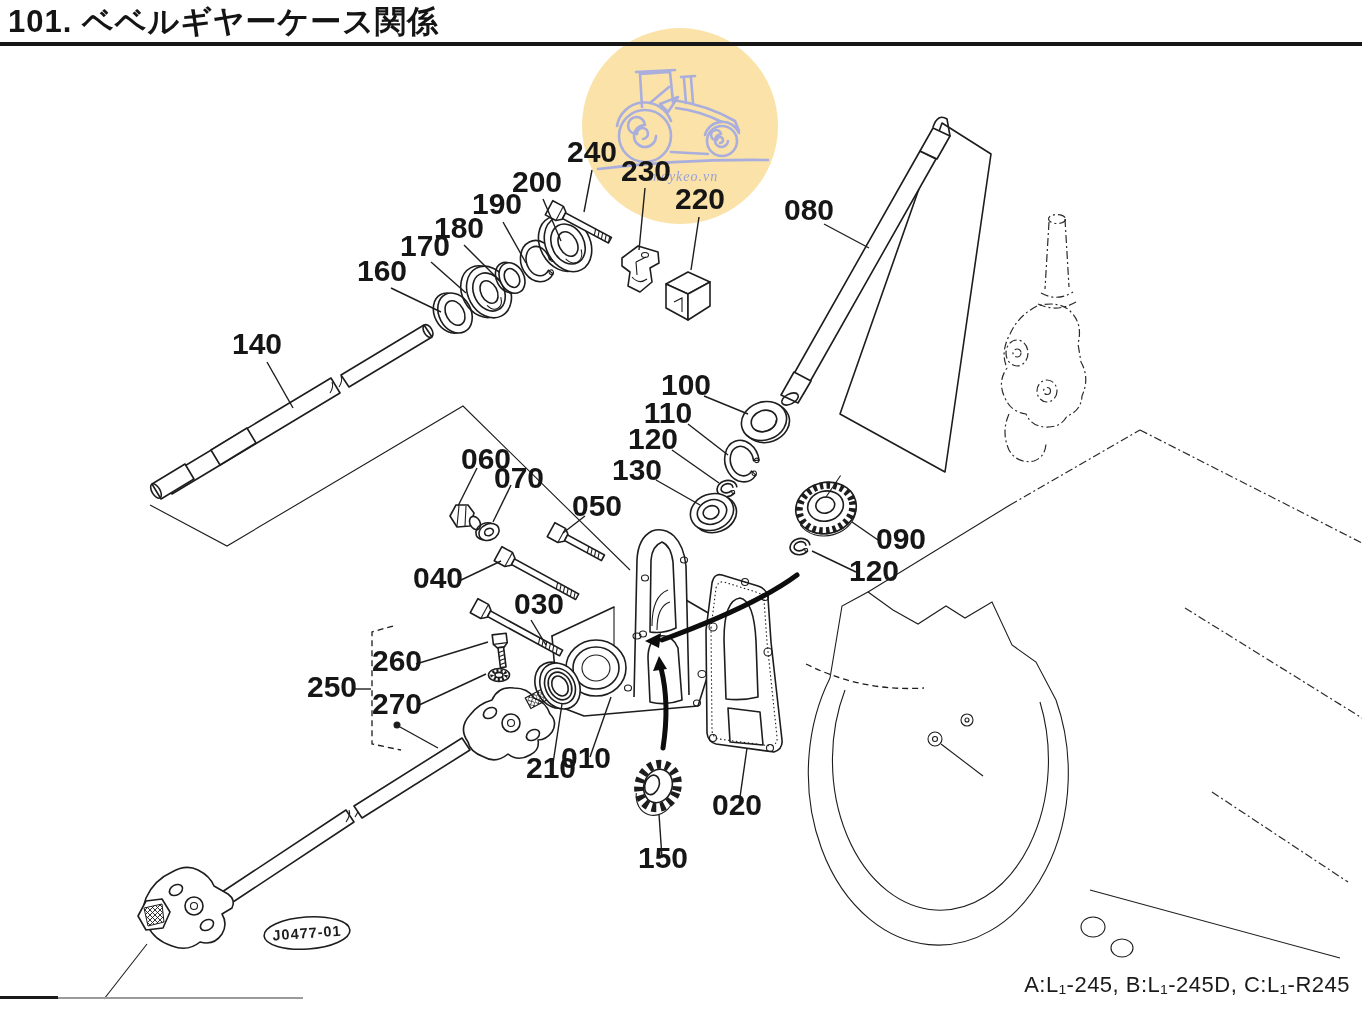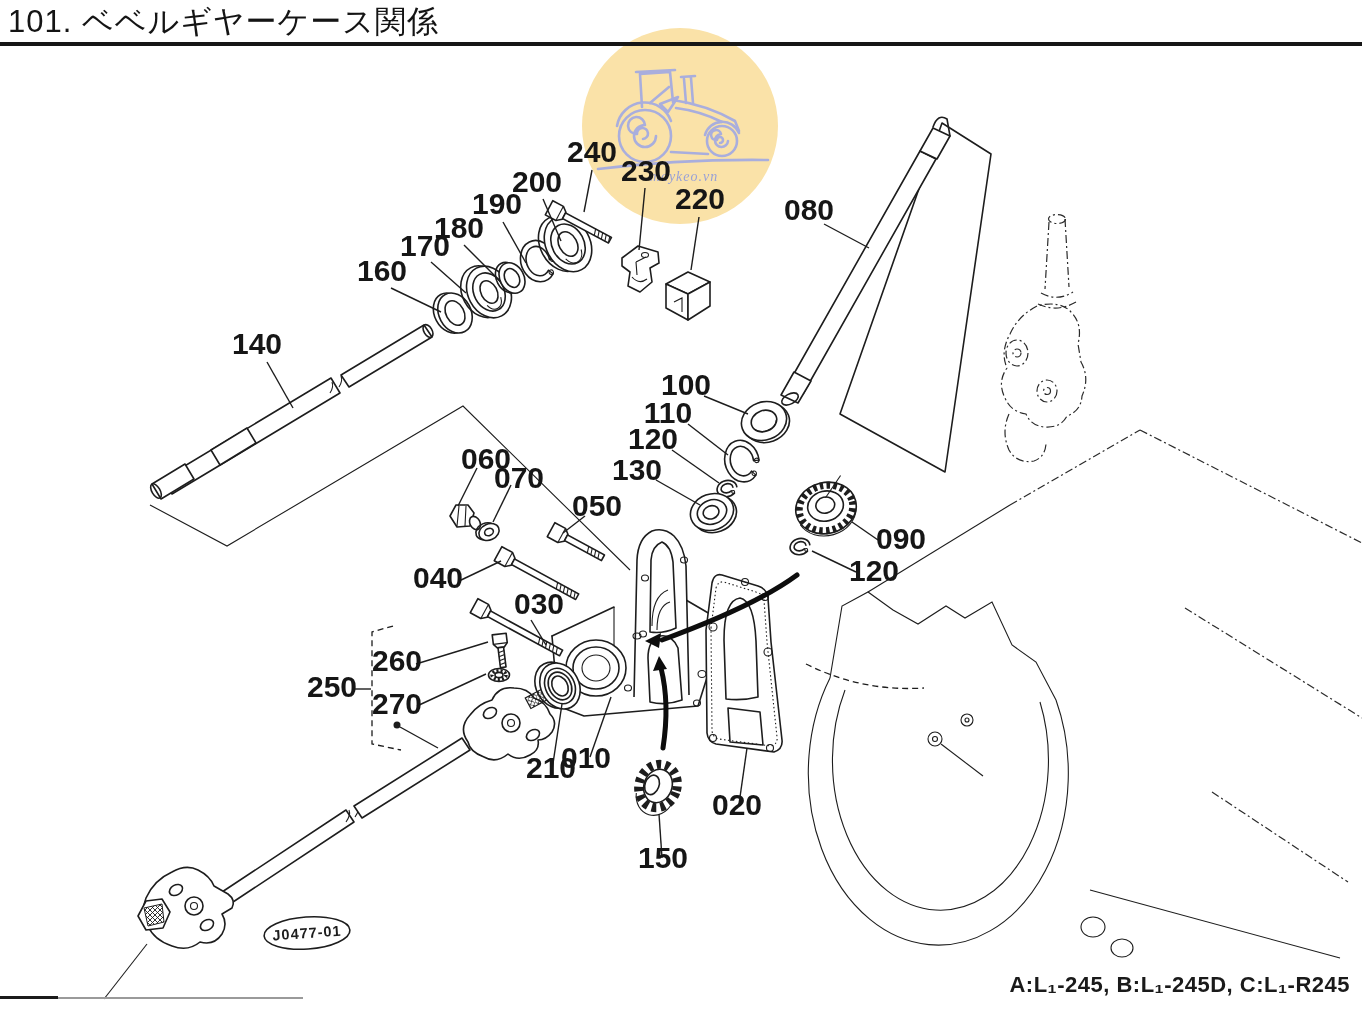--- a/index.html
+++ b/index.html
@@ -1,26 +1,26 @@
 <!DOCTYPE html>
 <html><head>
 <meta charset="utf-8">
 <style>
   html,body{margin:0;padding:0;background:#e8e8e8;}
   .canvas{
     position:relative;width:1362px;height:1020px;background:#ffffff;
     font-family:"Liberation Sans","DejaVu Sans",sans-serif;overflow:hidden;
   }
   .page-title{
-    position:absolute;top:1px;left:8px;font-size:31px;font-weight:400;
+    position:absolute;top:1px;left:8px;font-size:31px;font-weight:700;
     letter-spacing:1px;color:#141414;white-space:nowrap;
   }
   .title-rule{position:absolute;top:42px;left:0;width:1362px;height:3.5px;background:#161616;}
   .footer-note{
-    position:absolute;top:972px;right:12px;font-size:22px;font-weight:700;
+    position:absolute;top:972px;right:12px;font-size:22px;font-weight:400;
     color:#1a1a1a;letter-spacing:.5px;white-space:nowrap;
   }
   .bottom-rule-a{position:absolute;top:996px;left:0;width:58px;height:3px;background:#1b1b1b;}
   .bottom-rule-b{position:absolute;top:997px;left:58px;width:245px;height:2px;background:#9a9a9a;}
   svg{position:absolute;top:0;left:0;}
   .ln{stroke:#1d1d1d;stroke-width:1.6;fill:none;stroke-linecap:round;stroke-linejoin:round;}
   .lnf{stroke:#1d1d1d;stroke-width:1.6;fill:#ffffff;stroke-linejoin:round;}
   .thin{stroke:#1d1d1d;stroke-width:1.1;fill:none;}
   .leader{stroke:#1d1d1d;stroke-width:1.4;fill:none;}
   .phantom{stroke:#2a2a2a;stroke-width:1.2;fill:none;stroke-dasharray:8 3 2 3;}

